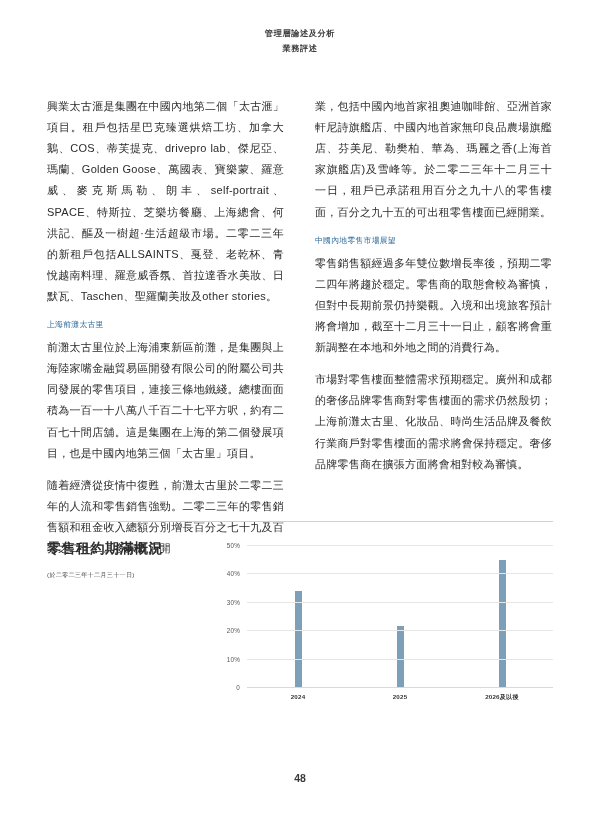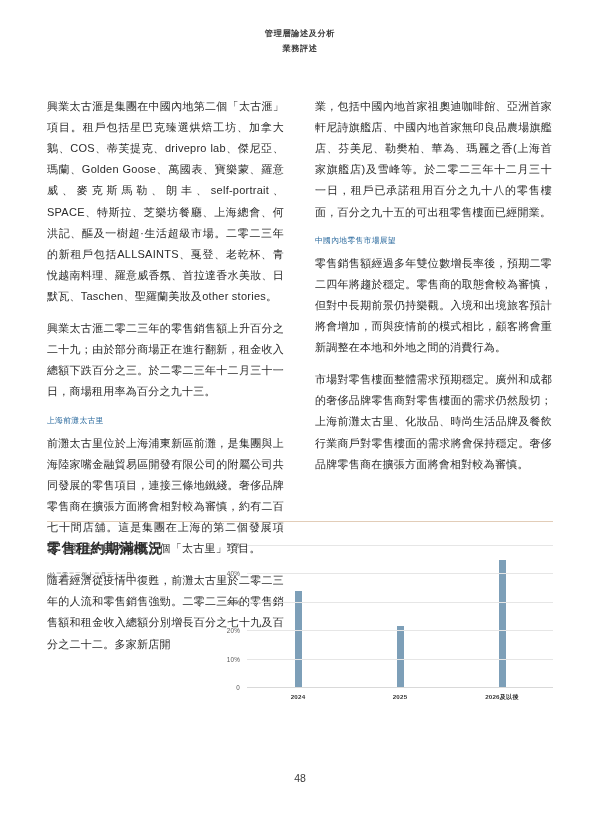--- a/index.html
+++ b/index.html
@@ -177,48 +177,47 @@
   }
 
   
   .page-num {
     position: absolute;
     left: 0;
     top: 772px;
     width: 600px;
     text-align: center;
     font-size: 10.5px;
-    font-weight: 400;
+    font-weight: 700;
     color: #3a3a3a;
   }
 </style>
 </head>
 <body>
 
 <div class="page">
 
   <div class="run-head">
     <div class="line1">管理層論述及分析</div>
     <div class="line2">業務評述</div>
   </div>
 
   <div class="cols">
 
     <div class="col">
       <p class="para">興業太古滙是集團在中國內地第二個「太古滙」項目。租戶包括星巴克臻選烘焙工坊、加拿大鵝、COS、蒂芙提克、drivepro lab、傑尼亞、瑪蘭、Golden Goose、萬國表、寶樂蒙、羅意威、麥克斯馬勒、朗丰、self-portrait、SPACE、特斯拉、芝樂坊餐廳、上海總會、何洪記、醧及一樹超‧生活超級市場。二零二三年的新租戶包括ALLSAINTS、戛登、老乾杯、青悅越南料理、羅意威香氛、首拉達香水美妝、日默瓦、Taschen、聖羅蘭美妝及other stories。</p>
-      <p class="para">興業太古滙二零二三年的零售銷售額上升百分之二十九；由於部分商場正在進行翻新，租金收入總額下跌百分之三。於二零二三年十二月三十一日，商場租用率為百分之九十三。</p>
       <h3 class="sub">上海前灘太古里</h3>
-      <p class="para">前灘太古里位於上海浦東新區前灘，是集團與上海陸家嘴金融貿易區開發有限公司的附屬公司共同發展的零售項目，連接三條地鐵綫。奢侈品牌零售商在擴張方面將會相對較為審慎，約有二百七十間店舖。這是集團在上海的第二個發展項目，也是中國內地第三個「太古里」項目。</p>
+      <p class="para">前灘太古里位於上海浦東新區前灘，是集團與上海陸家嘴金融貿易區開發有限公司的附屬公司共同發展的零售項目，連接三條地鐵綫。總樓面面積為一百一十八萬八千百二十七平方呎，約有二百七十間店舖。這是集團在上海的第二個發展項目，也是中國內地第三個「太古里」項目。</p>
       <p class="para">隨着經濟從疫情中復甦，前灘太古里於二零二三年的人流和零售銷售強勁。二零二三年的零售銷售額和租金收入總額分別增長百分之七十九及百分之二十二。多家新店開</p>
     </div>
 
     <div class="col">
       <p class="para">業，包括中國內地首家祖奧迪咖啡館、亞洲首家軒尼詩旗艦店、中國內地首家無印良品農場旗艦店、芬美尼、勒樊柏、華為、瑪麗之香(上海首家旗艦店)及雪峰等。於二零二三年十二月三十一日，租戶已承諾租用百分之九十八的零售樓面，百分之九十五的可出租零售樓面已經開業。</p>
       <h3 class="sub">中國內地零售市場展望</h3>
-      <p class="para">零售銷售額經過多年雙位數增長率後，預期二零二四年將趨於穩定。零售商的取態會較為審慎，但對中長期前景仍持樂觀。入境和出境旅客預計將會增加，而與疫情前的模式相比，顧客將會重新調整在本地和外地之間的消費行為。</p>
+      <p class="para">零售銷售額經過多年雙位數增長率後，預期二零二四年將趨於穩定。零售商的取態會較為審慎，但對中長期前景仍持樂觀。入境和出境旅客預計將會增加，截至十二月三十一日止，顧客將會重新調整在本地和外地之間的消費行為。</p>
       <p class="para">市場對零售樓面整體需求預期穩定。廣州和成都的奢侈品牌零售商對零售樓面的需求仍然殷切；上海前灘太古里、化妝品、時尚生活品牌及餐飲行業商戶對零售樓面的需求將會保持穩定。奢侈品牌零售商在擴張方面將會相對較為審慎。</p>
     </div>
 
   </div>
 
   <div class="rule"></div>
 
   <div class="chart-block">
     <div class="chart-title">零售租約期滿概況</div>
     <div class="chart-sub">(於二零二三年十二月三十一日)</div>

